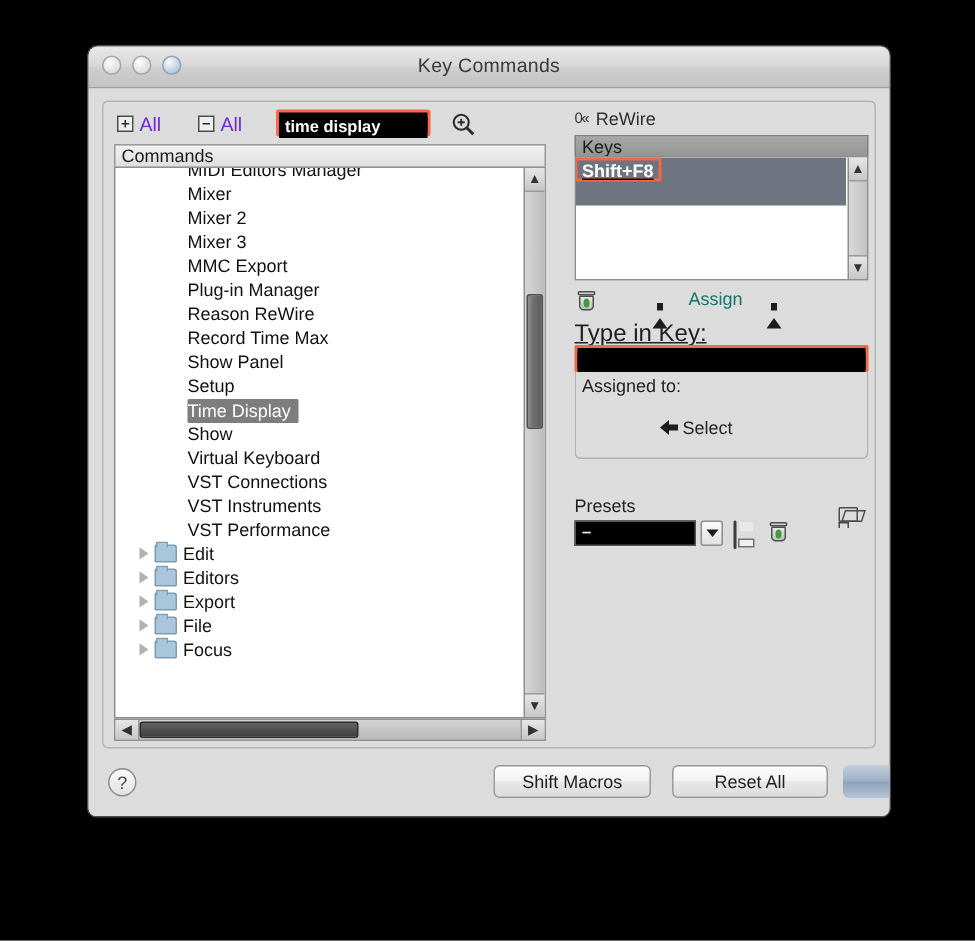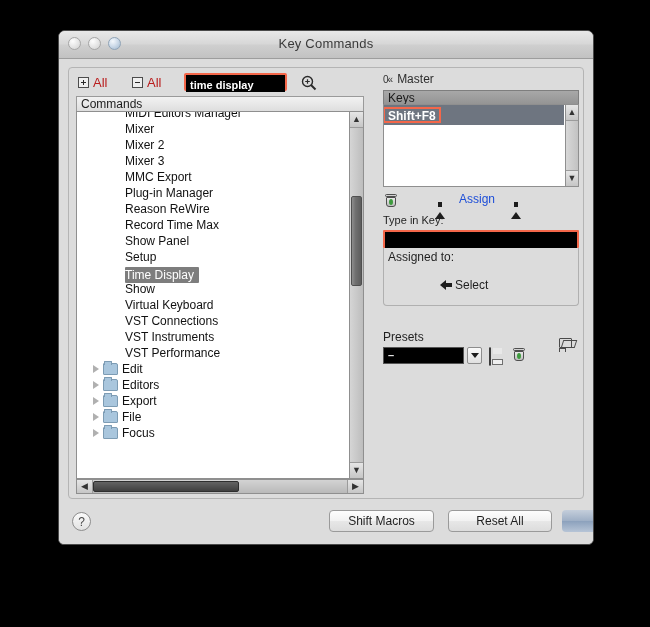--- a/index.html
+++ b/index.html
@@ -45,21 +45,21 @@
   #panel{
     position:absolute;left:9px;top:8px;width:516px;height:432px;
     background:#dcdcdc;border:1px solid #b4b4b4;border-radius:4px;
     box-sizing:border-box;
   }
 
   
   #toolbar{position:absolute;left:7px;top:6px;height:20px;width:300px;}
   .allbtn{
     position:absolute;top:1px;display:flex;align-items:center;gap:4px;
-    font-size:13px;color:#b91c1c;cursor:default;
+    font-size:13px;color:#6d28d9;cursor:default;
   }
   #expand-all{left:2px;}
   #collapse-all{left:56px;}
   .boxicon{
     width:11px;height:11px;border:1px solid #4c4c4c;background:#efefef;
     position:relative;box-sizing:border-box;
   }
   .boxicon:before{
     content:"";position:absolute;left:2px;top:4px;width:5px;height:1px;background:#2a2a2a;
   }
@@ -172,21 +172,21 @@
     background:linear-gradient(to bottom,#a8a8a8,#949494);
     border:1px solid #7e7e7e;box-sizing:border-box;
     font-size:12px;color:#1a1a1a;line-height:14px;padding-left:4px;
   }
   #keys-frame{
     position:absolute;left:2px;top:32px;width:196px;height:83px;
     background:#fff;border:1px solid #8f8f8f;box-sizing:border-box;overflow:hidden;
   }
   #keys-list{position:absolute;left:0;top:0;right:14px;bottom:0;}
   #keyrow{
-    height:20px;background:#6e7580;display:flex;align-items:center;
+    height:32px;background:#6e7580;display:flex;align-items:flex-start;text-decoration:underline;
   }
   #keyrow-label{
     font-size:12px;font-weight:bold;color:#fff;line-height:14px;
     border:2px solid #f4674a;box-sizing:border-box;padding:0 3px;
     margin-left:-1px;height:16px;background:#6e7580;
   }
   #keys-vscroll{
     position:absolute;right:0;top:0;width:13px;bottom:0;
     background:linear-gradient(to right,#d8d8d8,#c2c2c2);
     border-left:1px solid #8f8f8f;box-sizing:border-box;
@@ -212,21 +212,21 @@
   }
   .trashcan .lid{
     position:absolute;left:0;top:0px;width:12px;height:3px;
     background:#d2d2d2;border:1px solid #4e4e4e;border-radius:2px;box-sizing:border-box;
   }
   .trashcan .leaf{
     position:absolute;left:4px;top:5px;width:4px;height:6px;background:#3e9b3e;border-radius:50%;
   }
 
   #typein-label{
-    position:absolute;left:2px;top:142px;font-size:11px;color:#1f1f1f;
+    position:absolute;left:2px;top:142px;font-size:16px;color:#1f1f1f;text-decoration:underline;
   }
   #typein-wrap{
     position:absolute;left:2px;top:158px;width:196px;height:18px;
     border:2px solid #f4674a;box-sizing:border-box;background:#000;border-radius:1px;
   }
   #typein-input{
     width:100%;height:100%;background:#000;border:0;outline:none;color:#fff;
     font-family:"Liberation Sans",sans-serif;font-size:11px;font-weight:bold;
     padding:0 4px;box-sizing:border-box;
   }
@@ -467,21 +467,21 @@
         <div id="hthumb"></div>
         <div class="hbtn right">
           <span class="arrowglyph">▶</span>
         </div>
       </div>
 
       <div id="right">
 
         <div id="reset-row">
           <span id="reset-icon">0«</span>
-          <span>Master</span>
+          <span>ReWire</span>
         </div>
 
         <div id="keys-header">Keys</div>
 
         <div id="keys-frame">
           <div id="keys-list">
             <div id="keyrow">
               <span id="keyrow-label">Shift+F8</span>
             </div>
           </div>
@@ -497,21 +497,21 @@
 
         <div id="assign-row">
           <div style="position:absolute;left:2px;top:2px;">
             <span class="trashcan">
               <span class="lid"></span><span class="body"></span><span class="leaf"></span>
             </span>
           </div>
           <div style="position:absolute;left:52px;top:3px;">
             <span class="upArrow"></span>
           </div>
-          <div style="position:absolute;left:76px;top:0;font-size:12px;color:#1d4ed8;">Assign</div>
+          <div style="position:absolute;left:76px;top:0;font-size:12px;color:#0f766e;">Assign</div>
           <div style="position:absolute;left:128px;top:3px;">
             <span class="upArrow"></span>
           </div>
         </div>
 
         <div id="typein-label">Type in Key:</div>
         <div id="typein-wrap">
           <input id="typein-input" type="text" value="" style="">
         </div>
 

